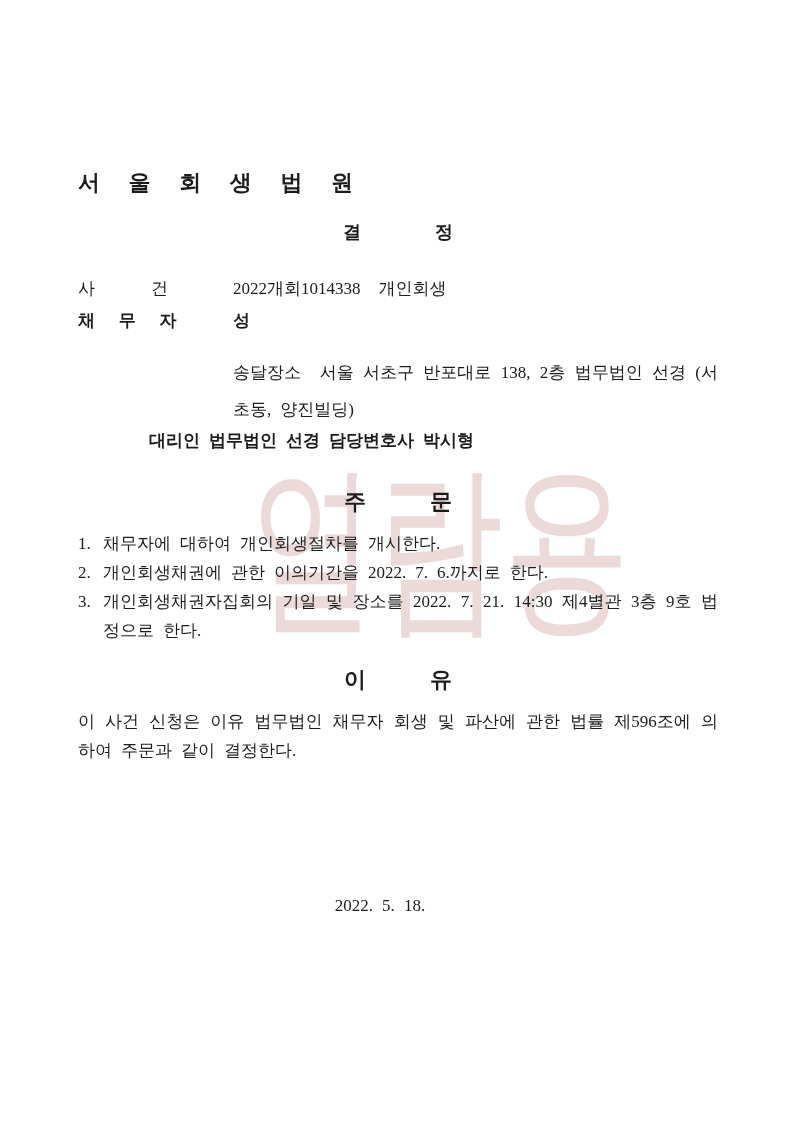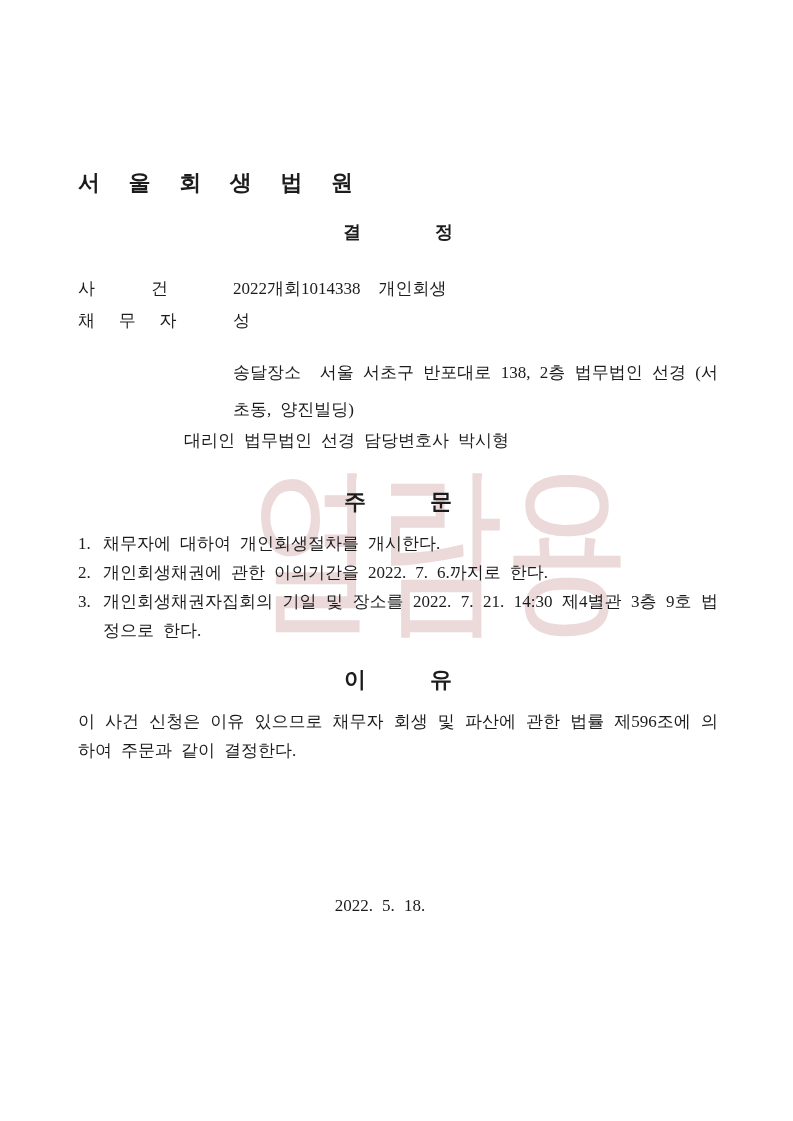--- a/index.html
+++ b/index.html
@@ -57,41 +57,42 @@
     line-height: 29px;
   }
   .doc-type span { letter-spacing: 4.1em; margin-right: -4.1em; }
 
   .case-row {
     display: flex;
     line-height: 26px;
     align-items: flex-end;
   }
   .case-row.first { margin-top: 29px; }
-  .case-row.second { margin-top: 6px; }
+  .case-row.second { margin-top: 6px; font-weight: bold; }
   .row-label {
     width: 155px;
     flex-shrink: 0;
     white-space: nowrap;
   }
   .label-case   { letter-spacing: 3.3em; }
   .label-debtor { letter-spacing: 1.4em; }
   .row-value { flex: 1; white-space: pre-wrap; }
 
   .address-block {
     margin-top: 20px;
     margin-left: 155px;
     line-height: 37px;
     text-align: justify;
     white-space: pre-wrap;
   }
   .representative-line {
-    margin-left: 106px;
+    margin-left: 71px;
     line-height: 26px;
     white-space: pre-wrap;
+    font-weight: bold;
   }
 
   .section-heading {
     text-align: center;
     font-size: 22px;
     font-weight: bold;
     line-height: 29px;
   }
   .section-heading span { letter-spacing: 2.9em; margin-right: -2.9em; }
   .heading-order  { margin-top: 33px; }
@@ -174,18 +175,18 @@
       <div class="order-item">
         <div class="order-num">3.</div>
         <div class="order-text">개인회생채권자집회의 기일 및 장소를 2022. 7. 21. 14:30 제4별관 3층 9호 법정으로 한다.</div>
       </div>
     </div>
 
     <div class="section-heading heading-reason">
       <span>이유</span>
     </div>
 
-    <div class="reason-text">이 사건 신청은 이유 있으므로 채무자 회생 및 파산에 관한 법률 제596조에 의하여 주문과 같이 결정한다.</div>
+    <div class="reason-text">이 사건 신청은 이유 법무법인 채무자 회생 및 파산에 관한 법률 제596조에 의하여 주문과 같이 결정한다.</div>
 
     <div class="decision-date">2022. 5. 18.</div>
 
   </div>
 </div>
 
 </body></html>

